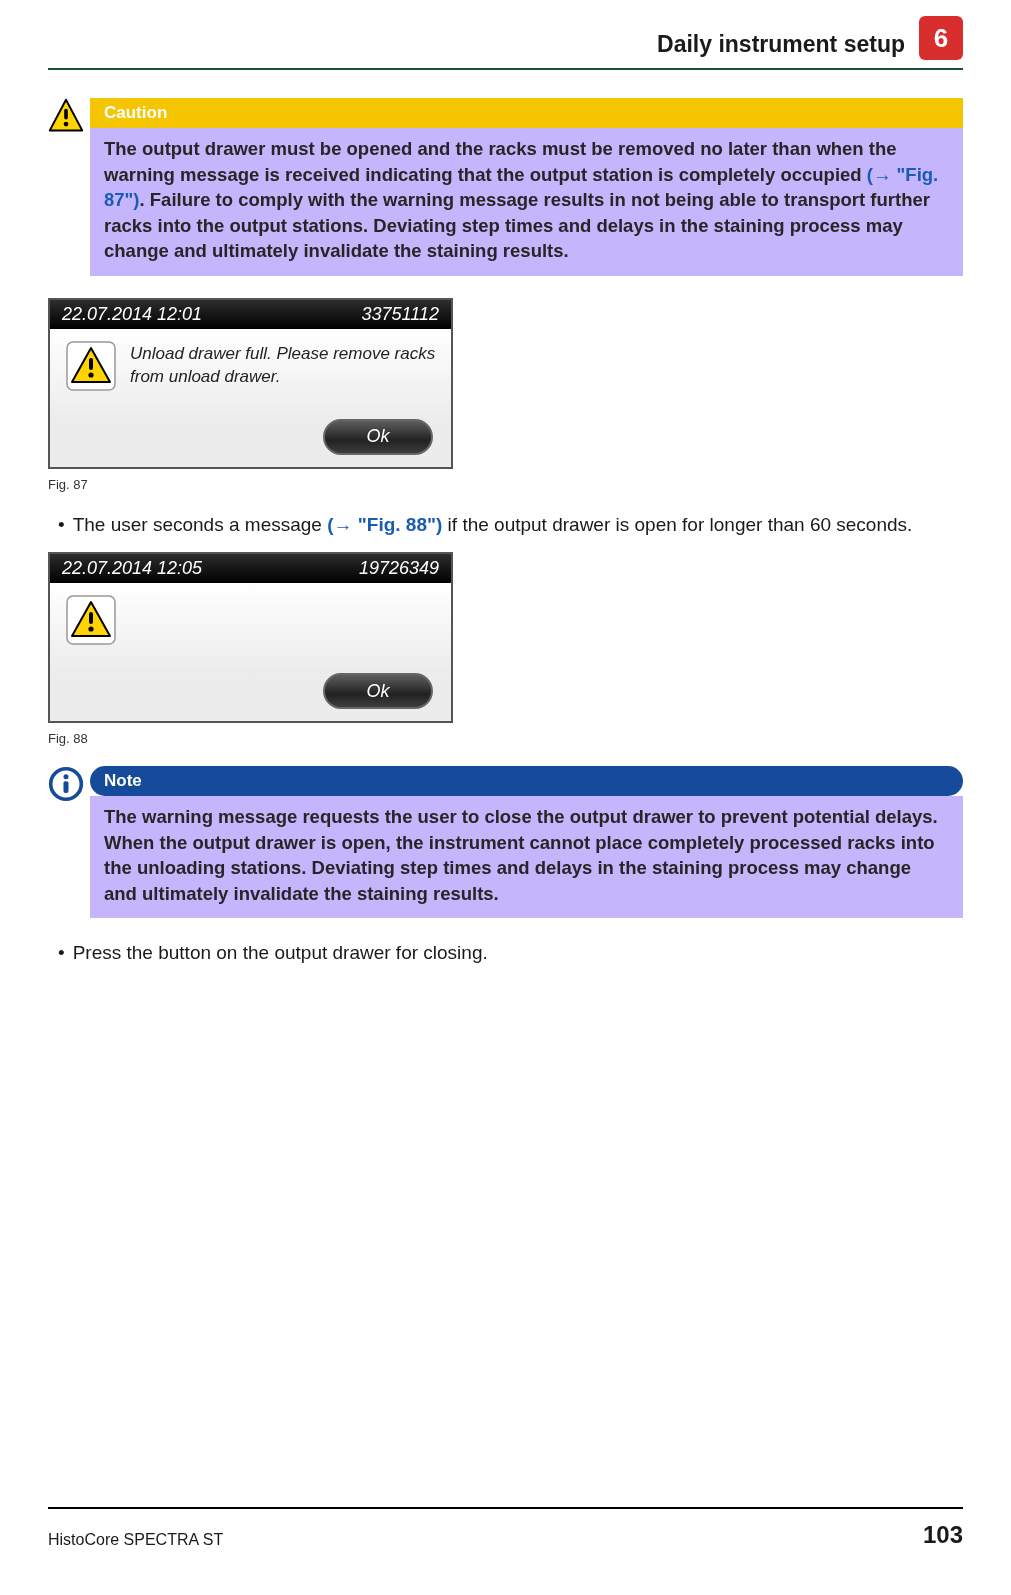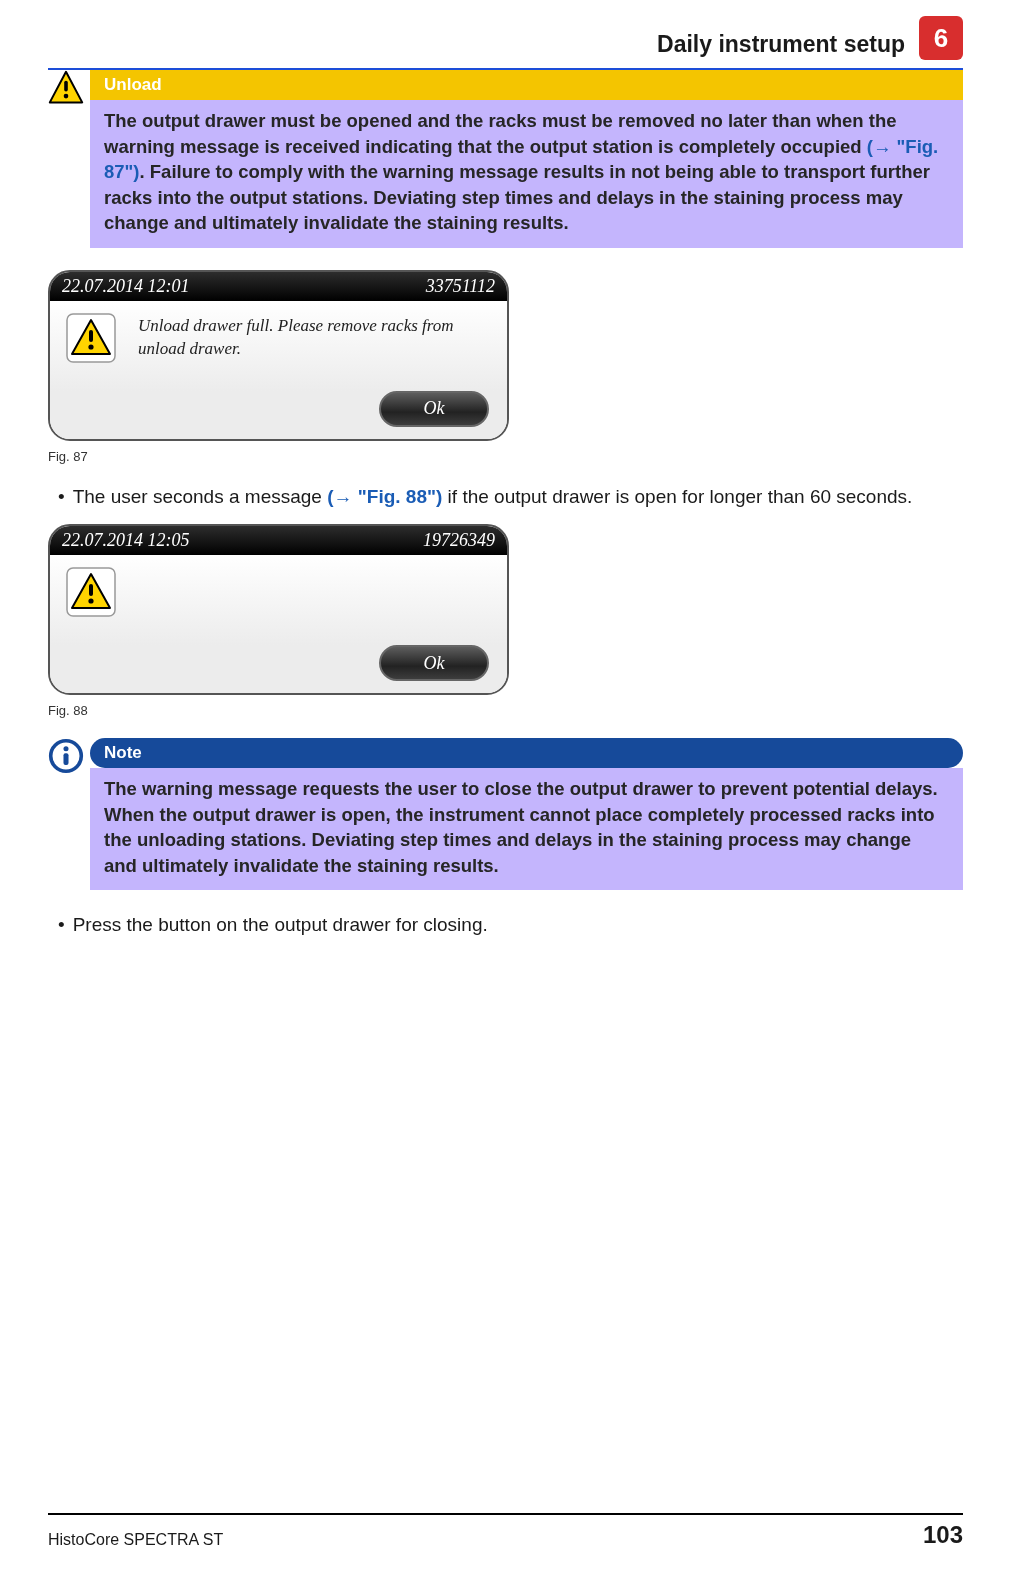--- a/index.html
+++ b/index.html
@@ -14,22 +14,23 @@
     padding: 28px 48px 10px 48px;
     min-height: 1555px;
     position: relative;
   }
   
   .header {
     display: flex;
     justify-content: flex-end;
     align-items: center;
     gap: 14px;
-    border-bottom: 2px solid #1d4ed8;
+    border-bottom: 2px solid #14532d;
     padding-bottom: 8px;
+    margin-bottom: 28px;
   }
   .header-title {
     font-size: 23px;
     font-weight: 700;
     font-stretch: condensed;
   }
   .chapter-tab {
     background: #d82e2e;
     color: #fff;
     width: 44px;
@@ -75,41 +76,41 @@
   .ref { color: #1a5cb5; font-weight: 700; }
   
   .tri-icon {
     width: 36px; height: 36px; position: relative;
   }
   .tri-icon svg { width: 36px; height: 36px; }
   
   .info-icon svg { width: 36px; height: 36px; }
   
   .dialog {
-    width: 461px;
+    width: 405px;
     border: 2px solid #555;
-    border-radius: 22px;
+    border-radius: 0;
     overflow: hidden;
     margin: 0 0 8px 0;
-    font-family: Liberation Serif, serif;
+    font-family: Liberation Sans, sans-serif;
   }
   .dialog-titlebar {
     background: linear-gradient(#2d2d2d, #000);
     color: #fff;
     font-style: italic;
     padding: 4px 12px;
     display: flex;
     justify-content: space-between;
     font-size: 18px;
   }
   .dialog-body {
     background: linear-gradient(#fff, #ececec);
     padding: 12px 14px 10px 14px;
     display: flex;
-    gap: 20px;
+    gap: 12px;
     min-height: 90px;
   }
   .dialog-body .msg {
     font-style: italic;
     font-size: 17px;
     line-height: 1.35;
     padding-top: 2px;
     color: #222;
   }
   .dialog-body .mini-tri {
@@ -152,21 +153,21 @@
   .bullet::before {
     content: "•";
     margin-right: 8px;
   }
   
   .footer {
     position: absolute;
     left: 48px; right: 48px;
     bottom: 6px;
     border-top: 2px solid #000;
-    padding-top: 6px;
+    padding-top: 12px;
     display: flex;
     justify-content: space-between;
     align-items: flex-end;
   }
   .footer-left { font-size: 16px; }
   .footer-right { font-size: 24px; font-weight: 700; }
 </style>
 </head>
 <body>
 
@@ -181,21 +182,21 @@
     <div class="co-icon">
       <div class="tri-icon">
         <svg viewBox="0 0 40 40">
           <polygon points="20,2 38,36 2,36" fill="#FFD400" stroke="#000" stroke-width="2.2" stroke-linejoin="round"></polygon>
           <rect x="18" y="12" width="4" height="12" rx="2" fill="#000"></rect>
           <circle cx="20" cy="29" r="2.6" fill="#000"></circle>
         </svg>
       </div>
     </div>
     <div class="co-content">
-      <div class="co-head caution">Unload</div>
+      <div class="co-head caution">Caution</div>
       <div class="co-body">
         <span>The output drawer must be opened and the racks must be removed no later than when the warning message is received indicating that the output station is completely occupied </span><span class="ref">(→ "Fig. 87")</span><span>. Failure to comply with the warning message results in not being able to transport further racks into the output stations. Deviating step times and delays in the staining process may change and ultimately invalidate the staining results.</span>
       </div>
     </div>
   </div>
 
   <div class="dialog">
     <div class="dialog-titlebar">
       <span>22.07.2014 12:01</span>
       <span>33751112</span>

